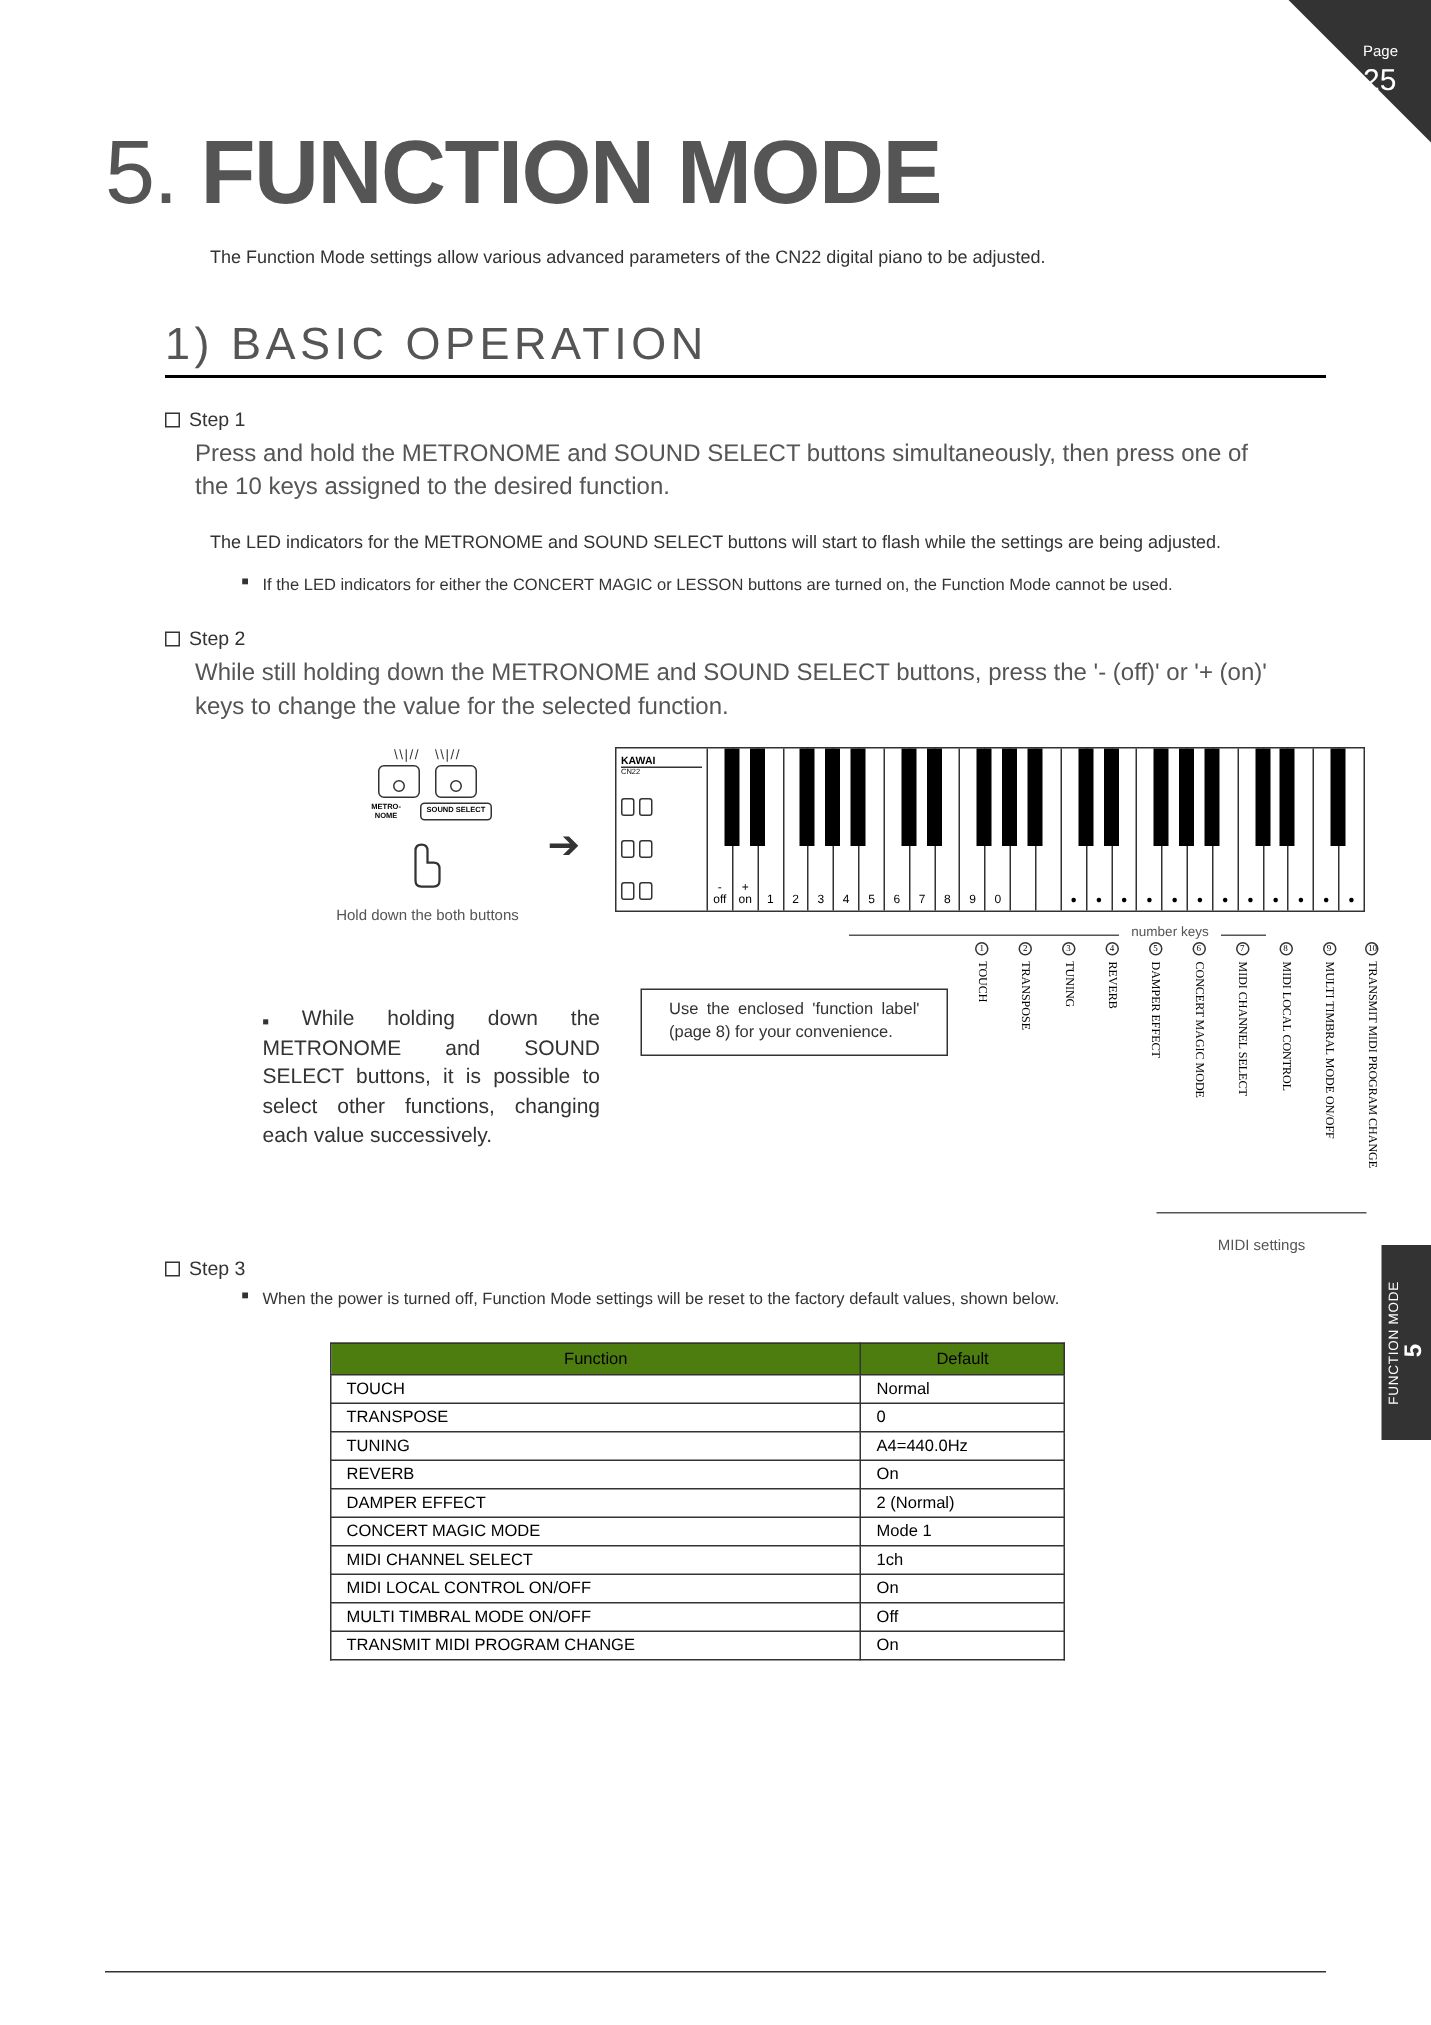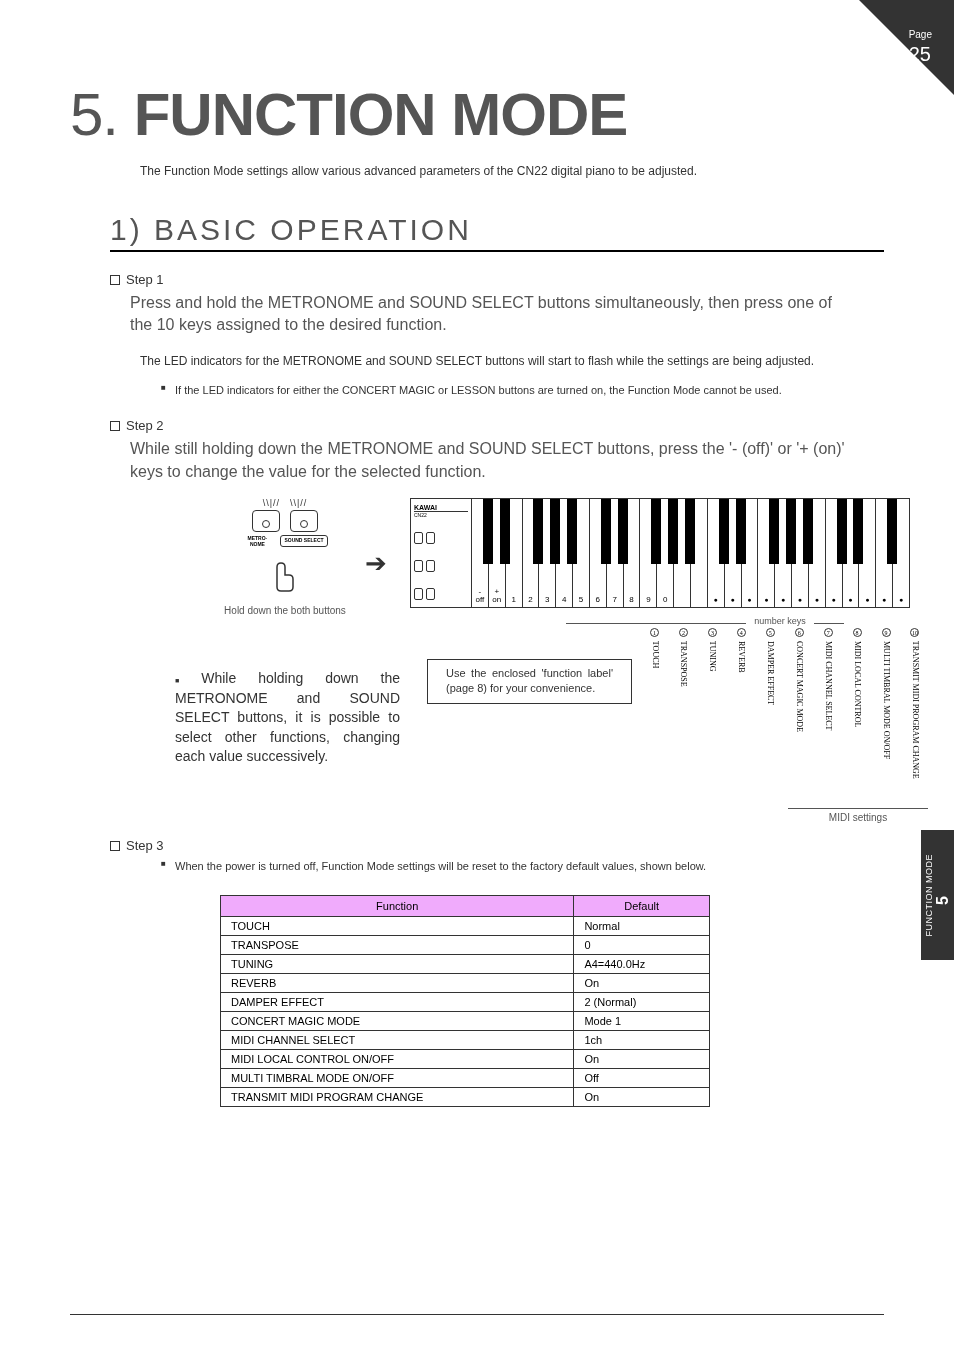--- a/index.html
+++ b/index.html
@@ -321,37 +321,37 @@
     border: 1px solid #333;
     padding: 6px 18px;
     font-size: 11px;
     color: #333;
     line-height: 1.4;
     text-align: justify;
   }
   .midi-bracket {
     position: absolute;
     top: 310px;
-    left: 568px;
+    left: 551px;
     width: 140px;
     text-align: center;
     font-size: 10px;
     color: #555;
     border-top: 1px solid #555;
-    padding-top: 3px;
+    padding-top: 16px;
   }
   .defaults-table {
     margin-left: 150px;
     margin-top: 10px;
     border-collapse: collapse;
     font-size: 11px;
     width: 490px;
   }
   .defaults-table th {
-    background: #f0abfc;
+    background: #4d7c0f;
     font-weight: normal;
     border: 1px solid #333;
     padding: 4px 10px;
   }
   .defaults-table td {
     border: 1px solid #333;
     padding: 3px 10px;
   }
   .bottom-rule {
     position: absolute;

